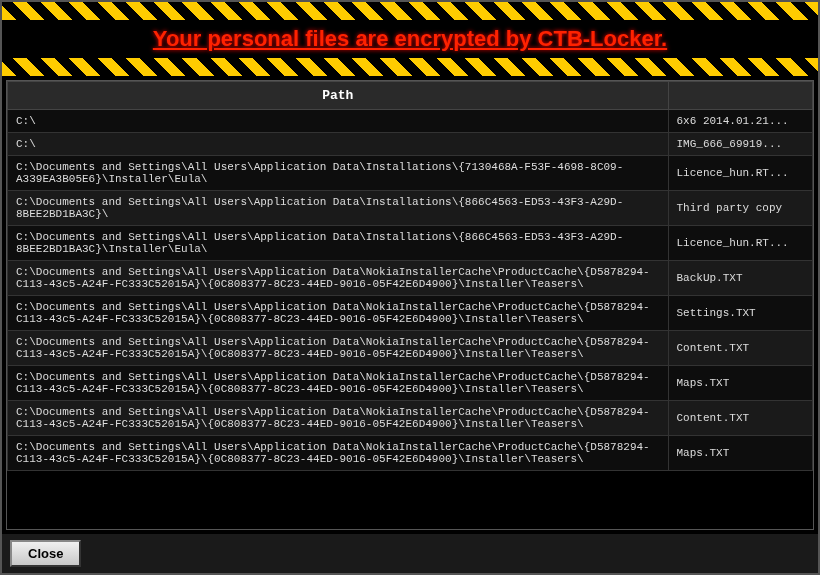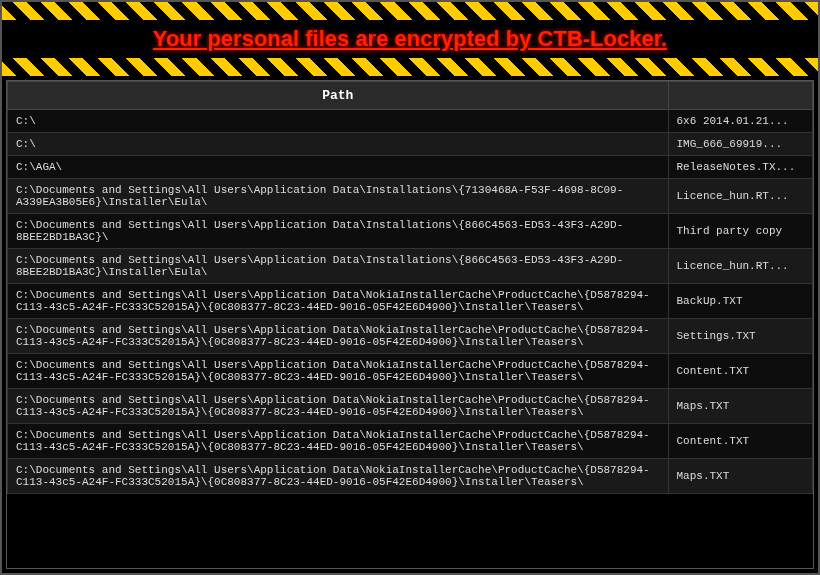--- a/index.html
+++ b/index.html
@@ -167,24 +167,20 @@
         <tbody id="table-body">
         <tr>
               <td>C:\</td>
               <td>6x6 2014.01.21...</td>
             </tr>
             <tr>
               <td>C:\</td>
               <td>IMG_666_69919...</td>
             </tr>
             <tr>
-              <td>C:\AGA\</td>
-              <td>ReleaseNotes.TX...</td>
-            </tr>
-            <tr>
               <td>C:\Documents and Settings\All Users\Application Data\Installations\{7130468A-F53F-4698-8C09-A339EA3B05E6}\Installer\Eula\</td>
               <td>Licence_hun.RT...</td>
             </tr>
             <tr>
               <td>C:\Documents and Settings\All Users\Application Data\Installations\{866C4563-ED53-43F3-A29D-8BEE2BD1BA3C}\</td>
               <td>Third party copy</td>
             </tr>
             <tr>
               <td>C:\Documents and Settings\All Users\Application Data\Installations\{866C4563-ED53-43F3-A29D-8BEE2BD1BA3C}\Installer\Eula\</td>
               <td>Licence_hun.RT...</td>
@@ -211,14 +207,17 @@
             </tr>
             <tr>
               <td>C:\Documents and Settings\All Users\Application Data\NokiaInstallerCache\ProductCache\{D5878294-C113-43c5-A24F-FC333C52015A}\{0C808377-8C23-44ED-9016-05F42E6D4900}\Installer\Teasers\</td>
               <td>Maps.TXT</td>
             </tr>
           </tbody>
       </table>
     </div>
   </div>
 
+  <div class="bottom-bar">
+    <button class="close-btn">Close</button>
+  </div>
 
 </div>
 
 </body></html>

